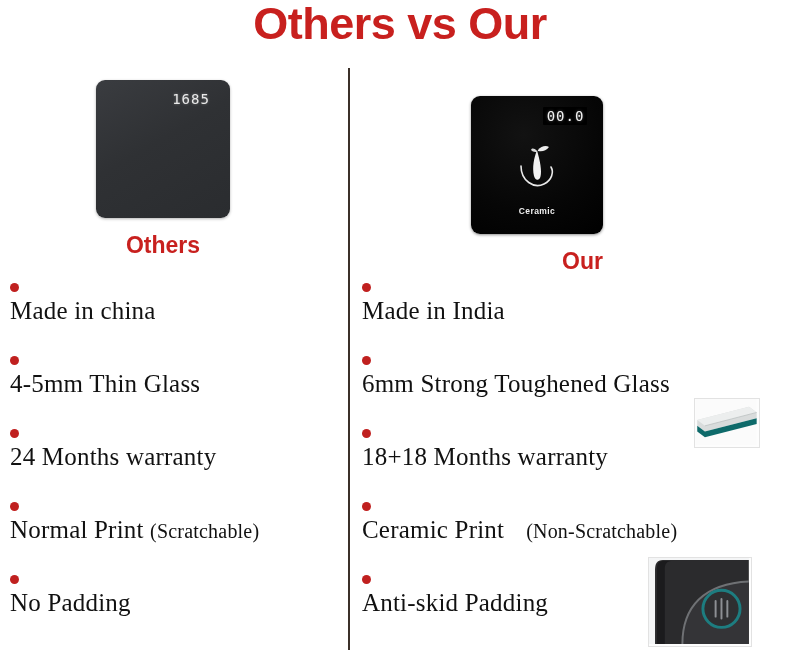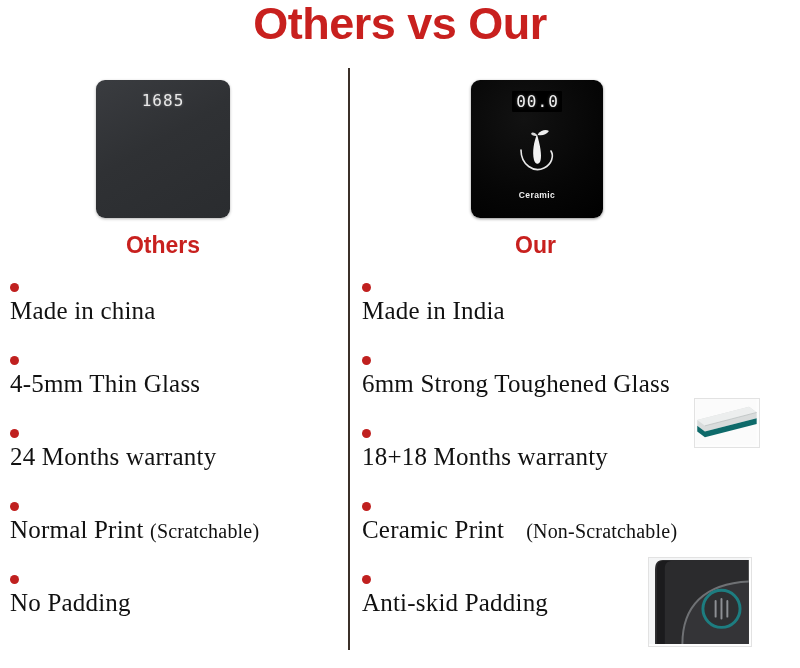--- a/index.html
+++ b/index.html
@@ -39,21 +39,21 @@
     height: 582px;
     background: #3b3029;
   }
 
   
   .product {
     position: absolute;
     top: 80px;
   }
   .product.left  { left: 96px; }
-  .product.right { left: 471px; }
+  .product.right { left: 471px; margin-top: 16px; }
 
   .scale {
     width: 134px;
     height: 138px;
     border-radius: 9px;
     position: relative;
     overflow: hidden;
   }
   .scale.others {
     background: linear-gradient(150deg,#3a3c40 0%,#2f3134 45%,#2a2c2f 100%);
@@ -66,24 +66,25 @@
   }
 
   
   .readout {
     position: absolute;
     top: 11px;
     left: 0;
     width: 100%;
     text-align: center;
     font-family: "DejaVu Sans Mono", monospace;
-    font-size: 16px;
+    font-size: 14px;
     letter-spacing: 1px;
     color: #e9e9e9;
     text-shadow: 0 0 3px rgba(255,255,255,0.35);
+    padding-left: 28px;
   }
   .readout.boxed span {
     display: inline-block;
     background: #000;
     padding: 1px 3px 1px 4px;
     border-radius: 1px;
     color: #f2f2f2;
   }
 
   
@@ -109,21 +110,21 @@
   }
 
   .col-label {
     margin-top: 14px;
     text-align: center;
     font-family: "Liberation Sans", sans-serif;
     font-weight: bold;
     font-size: 23px;
     color: #c8201e;
   }
-  .product.right .col-label { margin-left: -3px; }
+  .product.right .col-label { margin-left: -3px; text-align: right; }
 
   
   .features {
     position: absolute;
     top: 288px;
   }
   .features.left  { left: 10px;  width: 330px; }
   .features.right { left: 362px; width: 400px; }
 
   .feature {

